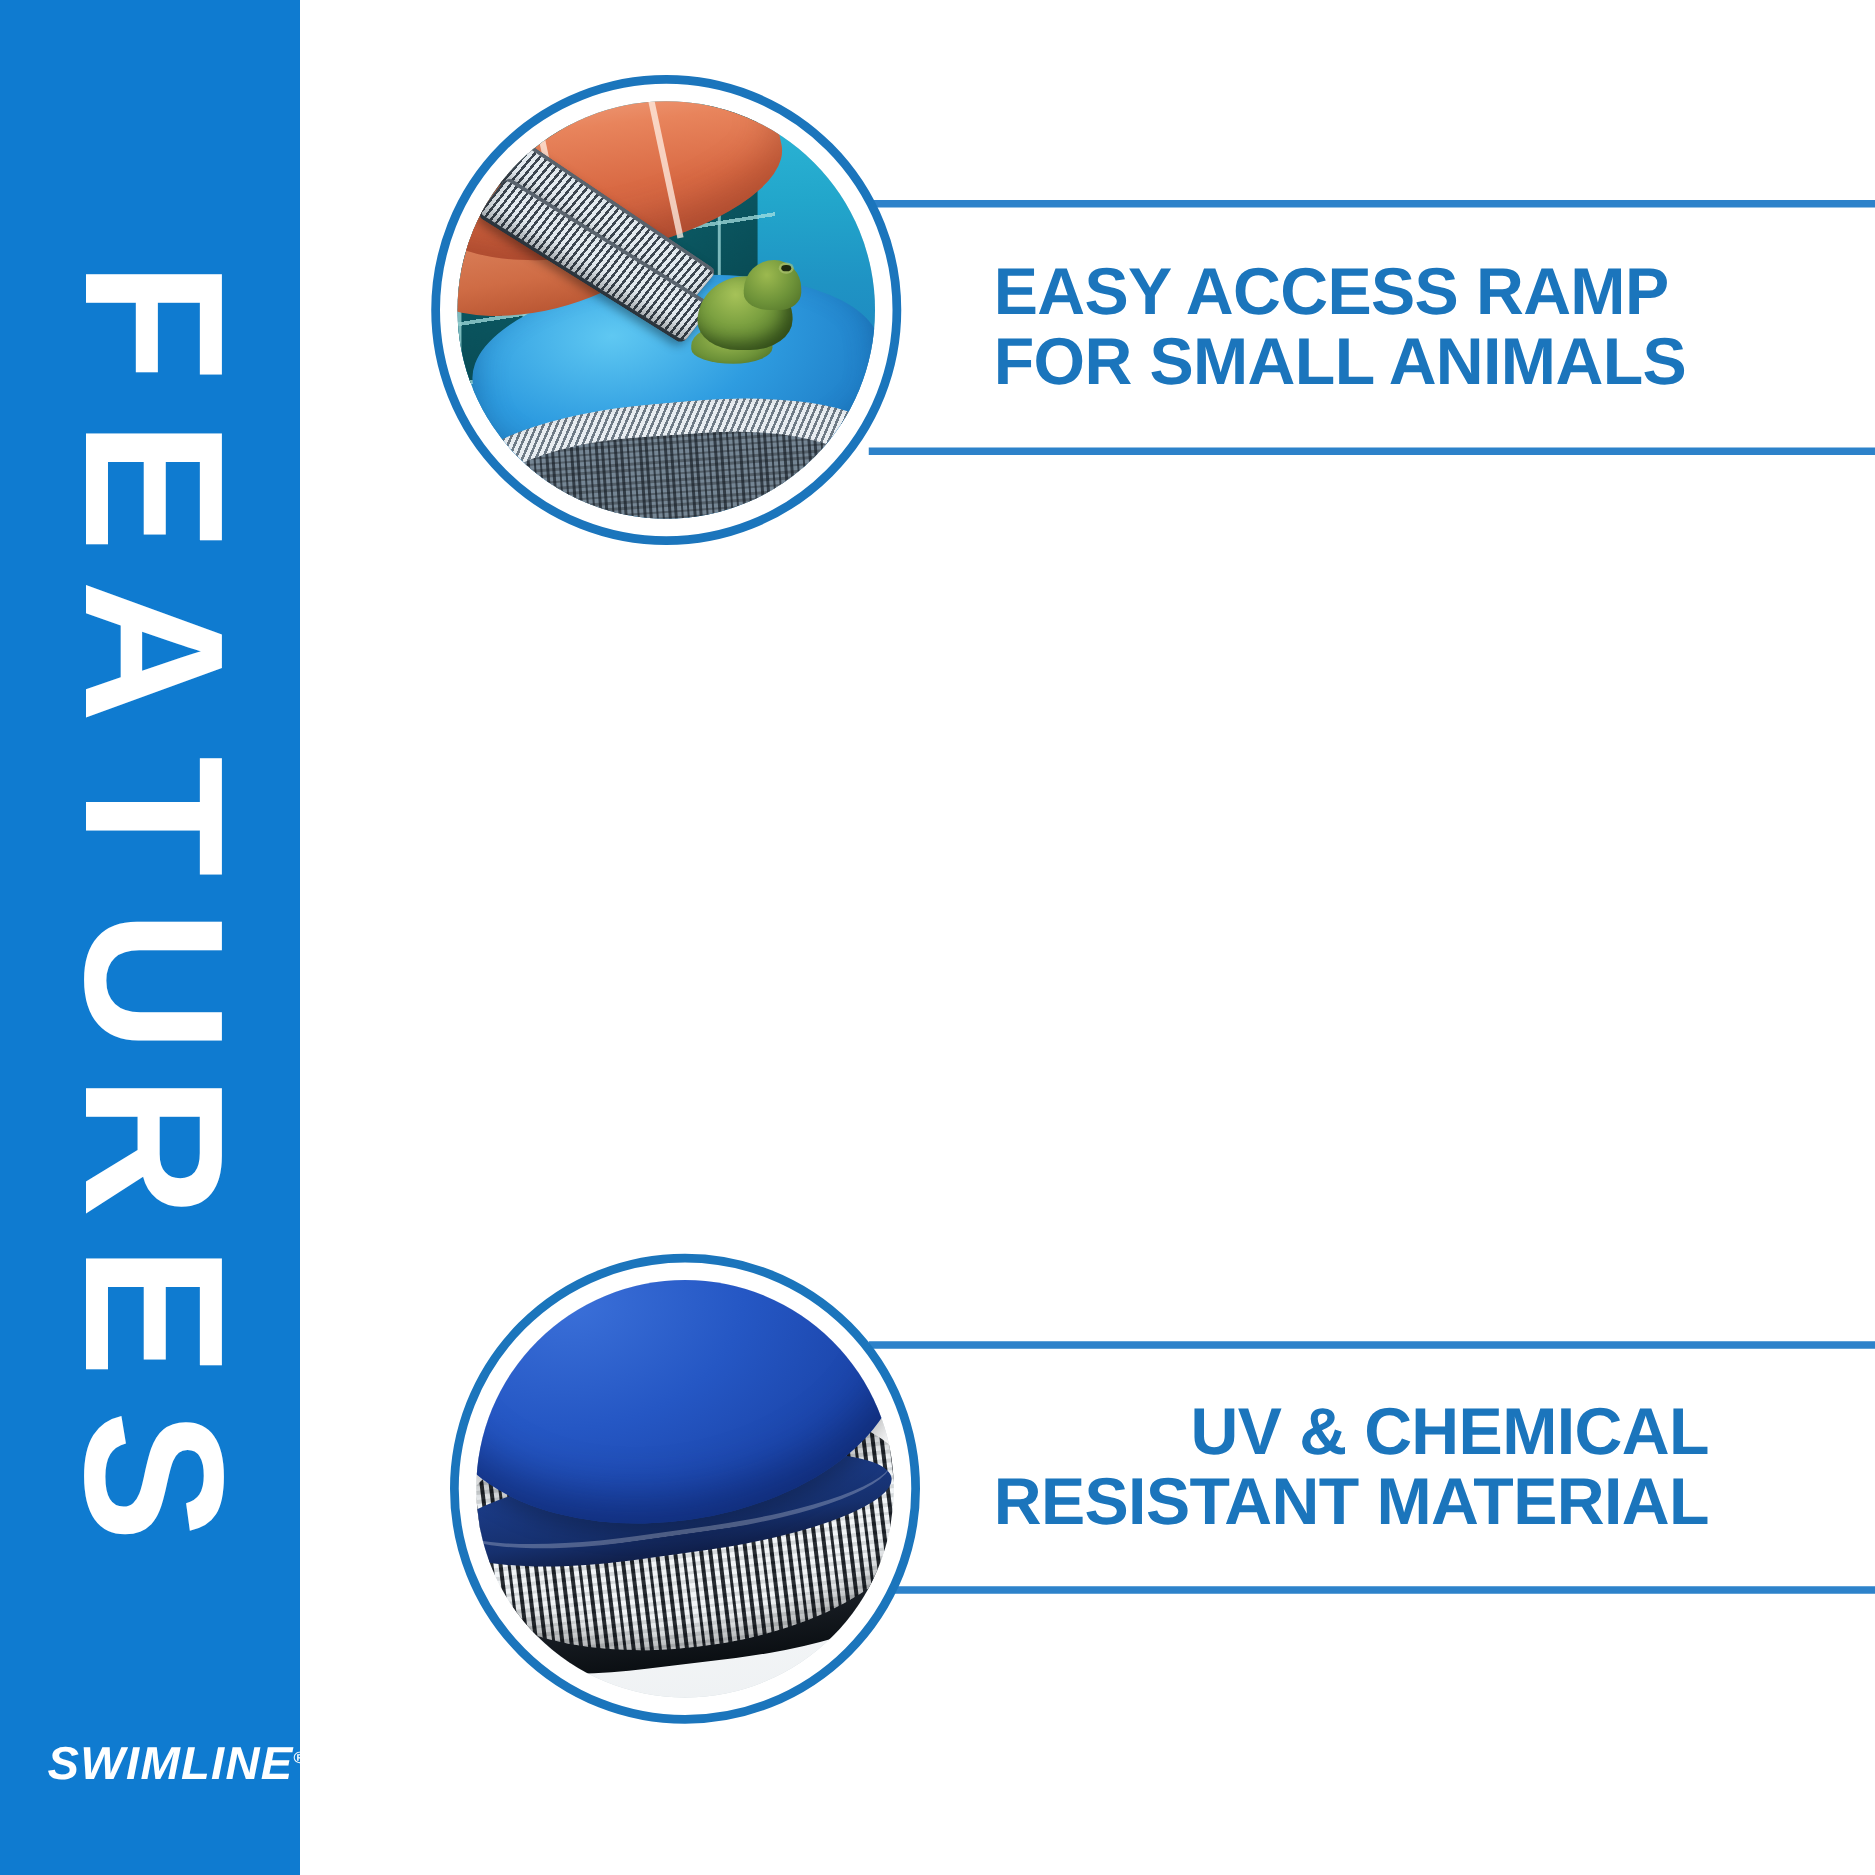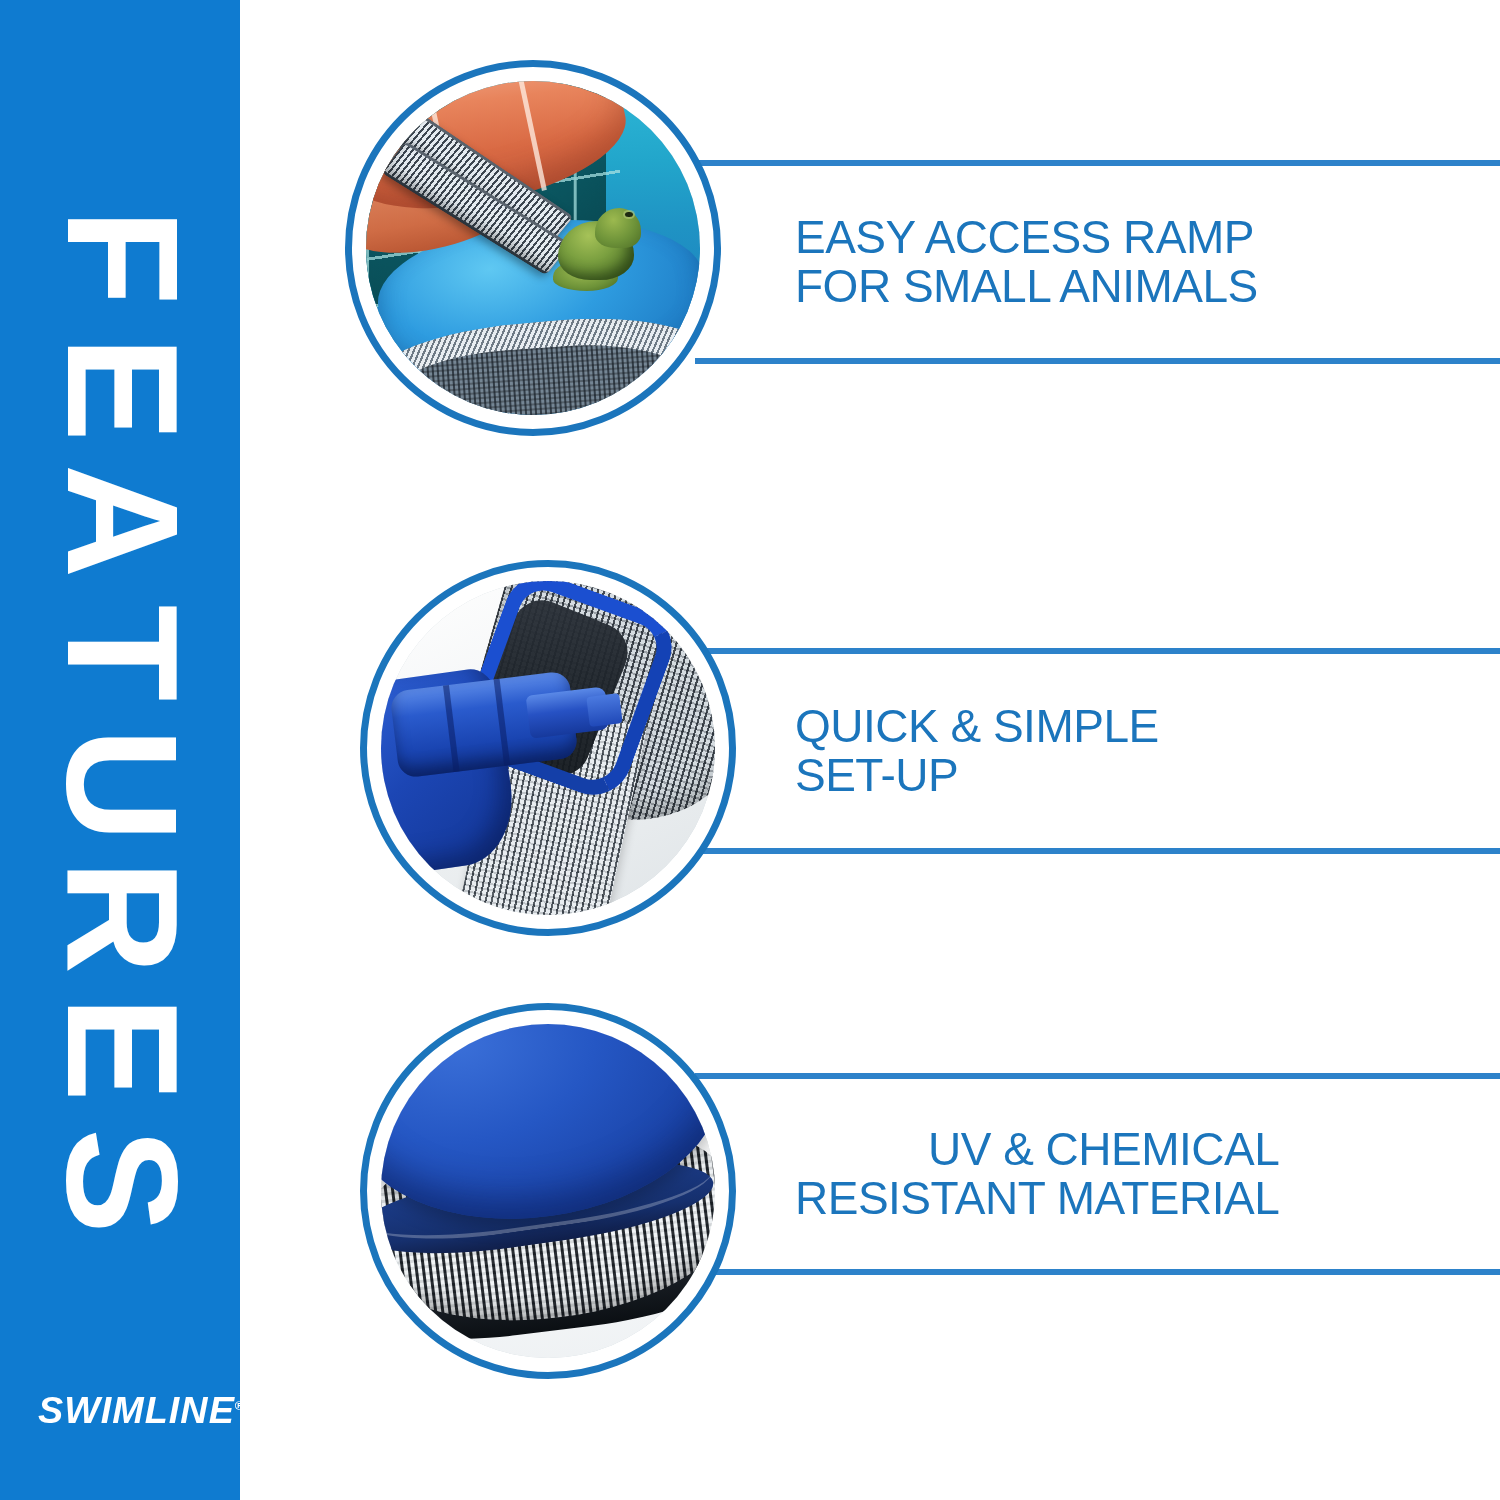--- a/index.html
+++ b/index.html
@@ -108,22 +108,22 @@
     box-sizing: border-box;
   }
 
   .panel-text {
     position: absolute;
     left: 100px;
     top: 50%;
     transform: translateY(-50%);
     color: #1B75BC;
     font-family: "Liberation Sans", sans-serif;
-    font-weight: normal;
-    font-size: 46px;
+    font-weight: bold;
+    font-size: 53px;
     line-height: 1.06;
     letter-spacing: -0.5px;
     text-transform: uppercase;
     white-space: pre-line;
     font-stretch: condensed;
     transform-origin: left center;
   }
 
   
   .circle-wrap {
@@ -489,47 +489,20 @@
               </div>
           </div>
           <div class="p1-pad-rim"></div>
           <div class="p1-mesh-skirt"></div>
         </div>
       </div>
     </div>
 
   </div>
 
-  <div class="feature-row" style="top:560px; height:400px;">
-
-    <div class="panel" style="top:88px; height:206px;">
-      <div class="panel-text">QUICK &amp; SIMPLE
-SET-UP</div>
-    </div>
-
-    <div class="circle-wrap" style="left:120px; top:0;">
-      <div class="circle-inner">
-        <div class="photo">
-          <div class="p2-bg"></div>
-          <div class="p2-mesh-big"></div>
-          <div class="p2-mesh-strip"></div>
-          <div class="p2-dark-seam"></div>
-          <div class="p2-blue-trim"></div>
-          <div class="p2-valve-base"></div>
-          <div class="p2-valve-barrel">
-            <div class="p2-valve-ring" style="left:30%;"></div>
-            <div class="p2-valve-ring" style="left:58%;"></div>
-          </div>
-          <div class="p2-valve-nozzle"></div>
-          <div class="p2-valve-tip"></div>
-        </div>
-      </div>
-    </div>
-
-  </div>
 
   <div class="feature-row" style="top:1003px; height:400px;text-align:right;">
 
     <div class="panel" style="top:70px; height:202px;">
       <div class="panel-text">UV &amp; CHEMICAL
 RESISTANT MATERIAL</div>
     </div>
 
     <div class="circle-wrap" style="left:120px; top:0;">
       <div class="circle-inner">

